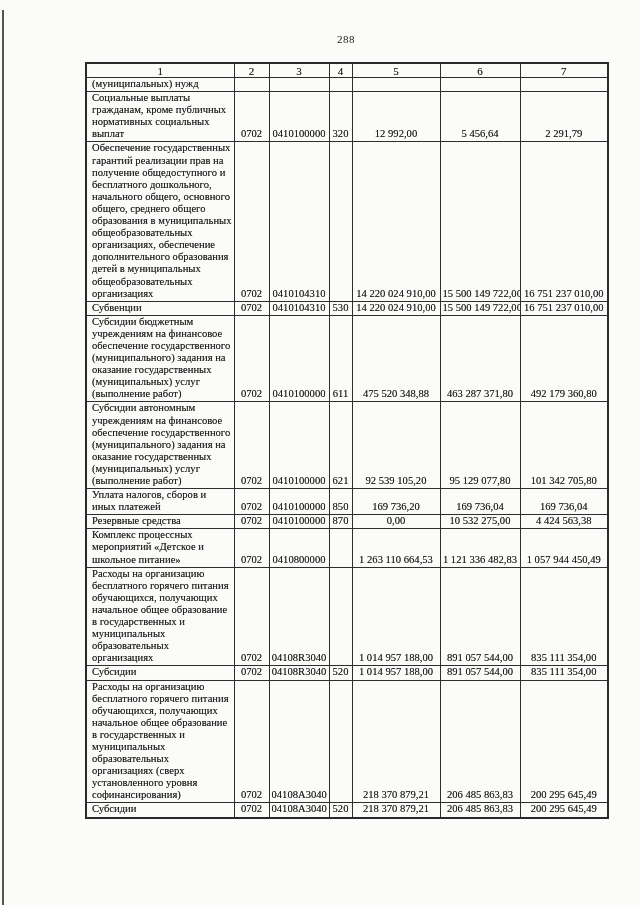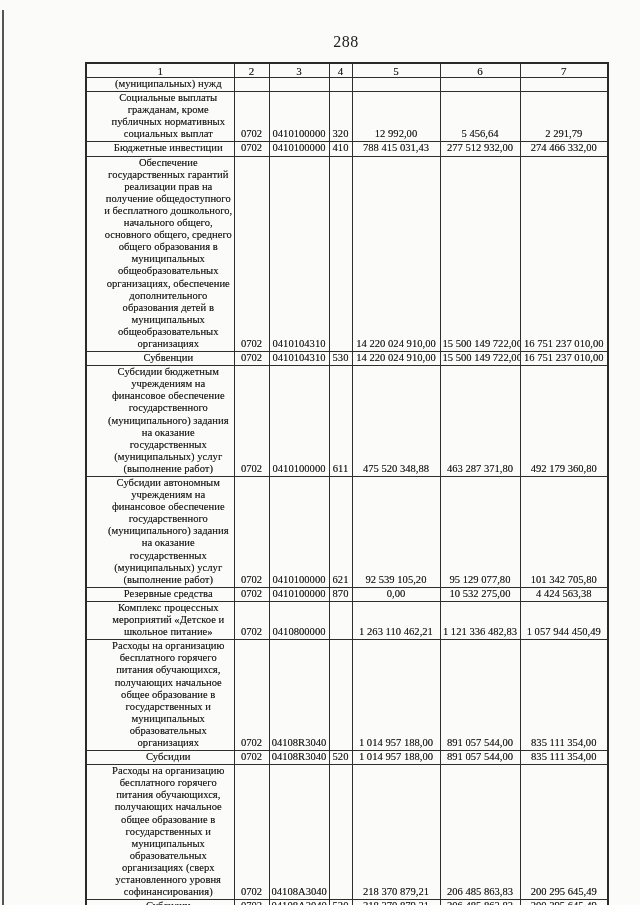--- a/index.html
+++ b/index.html
@@ -23,21 +23,21 @@
     width: 2px;
     height: 895px;
     background: #555;
   }
   .page-number {
     position: absolute;
     top: 33px;
     left: 85px;
     width: 522px;
     text-align: center;
-    font-size: 16px;
+    font-size: 11px;
     letter-spacing: 0.5px;
   }
   table.budget-table {
     position: absolute;
     left: 85px;
     top: 62px;
     width: 522px;
     border-collapse: collapse;
     table-layout: fixed;
     border: 2px solid #2a2a2a;
@@ -55,22 +55,22 @@
     text-align: center;
     vertical-align: middle;
   }
   .budget-table td {
     font-size: 10.6px;
     line-height: 12.1px;
     vertical-align: bottom;
     padding: 0 2px 1px 2px;
   }
   td.col1 {
-    text-align: center;
-    padding-left: 17px;
+    text-align: left;
+    padding-left: 5px;
     padding-right: 1px;
   }
   td.col2, td.col3, td.col4 {
     text-align: center;
     white-space: nowrap;
     overflow: hidden;
   }
   td.col5, td.col6, td.col7 {
     text-align: center;
     white-space: nowrap;
@@ -126,29 +126,20 @@
         <tr>
           <td class="col1">Социальные выплаты гражданам, кроме публичных нормативных социальных выплат</td>
           <td class="col2">0702</td>
           <td class="col3">0410100000</td>
           <td class="col4">320</td>
           <td class="col5">12 992,00</td>
           <td class="col6">5 456,64</td>
           <td class="col7">2 291,79</td>
         </tr>
         <tr>
-          <td class="col1">Бюджетные инвестиции</td>
-          <td class="col2">0702</td>
-          <td class="col3">0410100000</td>
-          <td class="col4">410</td>
-          <td class="col5">788 415 031,43</td>
-          <td class="col6">277 512 932,00</td>
-          <td class="col7">274 466 332,00</td>
-        </tr>
-        <tr>
           <td class="col1">Обеспечение государственных гарантий реализации прав на получение общедоступного и бесплатного дошкольного, начального общего, основного общего, среднего общего образования в муниципальных общеобразовательных организациях, обеспечение дополнительного образования детей в муниципальных общеобразовательных организациях</td>
           <td class="col2">0702</td>
           <td class="col3">0410104310</td>
           <td class="col4"></td>
           <td class="col5">14 220 024 910,00</td>
           <td class="col6">15 500 149 722,00</td>
           <td class="col7">16 751 237 010,00</td>
         </tr>
         <tr>
           <td class="col1">Субвенции</td>
@@ -171,34 +162,43 @@
         <tr>
           <td class="col1">Субсидии автономным учреждениям на финансовое обеспечение государственного (муниципального) задания на оказание государственных (муниципальных) услуг (выполнение работ)</td>
           <td class="col2">0702</td>
           <td class="col3">0410100000</td>
           <td class="col4">621</td>
           <td class="col5">92 539 105,20</td>
           <td class="col6">95 129 077,80</td>
           <td class="col7">101 342 705,80</td>
         </tr>
         <tr>
+          <td class="col1">Уплата налогов, сборов и иных платежей</td>
+          <td class="col2">0702</td>
+          <td class="col3">0410100000</td>
+          <td class="col4">850</td>
+          <td class="col5">169 736,20</td>
+          <td class="col6">169 736,04</td>
+          <td class="col7">169 736,04</td>
+        </tr>
+        <tr>
           <td class="col1">Резервные средства</td>
           <td class="col2">0702</td>
           <td class="col3">0410100000</td>
           <td class="col4">870</td>
           <td class="col5">0,00</td>
           <td class="col6">10 532 275,00</td>
           <td class="col7">4 424 563,38</td>
         </tr>
         <tr>
           <td class="col1">Комплекс процессных мероприятий «Детское и школьное питание»</td>
           <td class="col2">0702</td>
           <td class="col3">0410800000</td>
           <td class="col4"></td>
-          <td class="col5">1 263 110 462,21</td>
+          <td class="col5">1 263 110 664,53</td>
           <td class="col6">1 121 336 482,83</td>
           <td class="col7">1 057 944 450,49</td>
         </tr>
         <tr>
           <td class="col1">Расходы на организацию бесплатного горячего питания обучающихся, получающих начальное общее образование в государственных и муниципальных образовательных организациях</td>
           <td class="col2">0702</td>
           <td class="col3">04108R3040</td>
           <td class="col4"></td>
           <td class="col5">1 014 957 188,00</td>
           <td class="col6">891 057 544,00</td>

